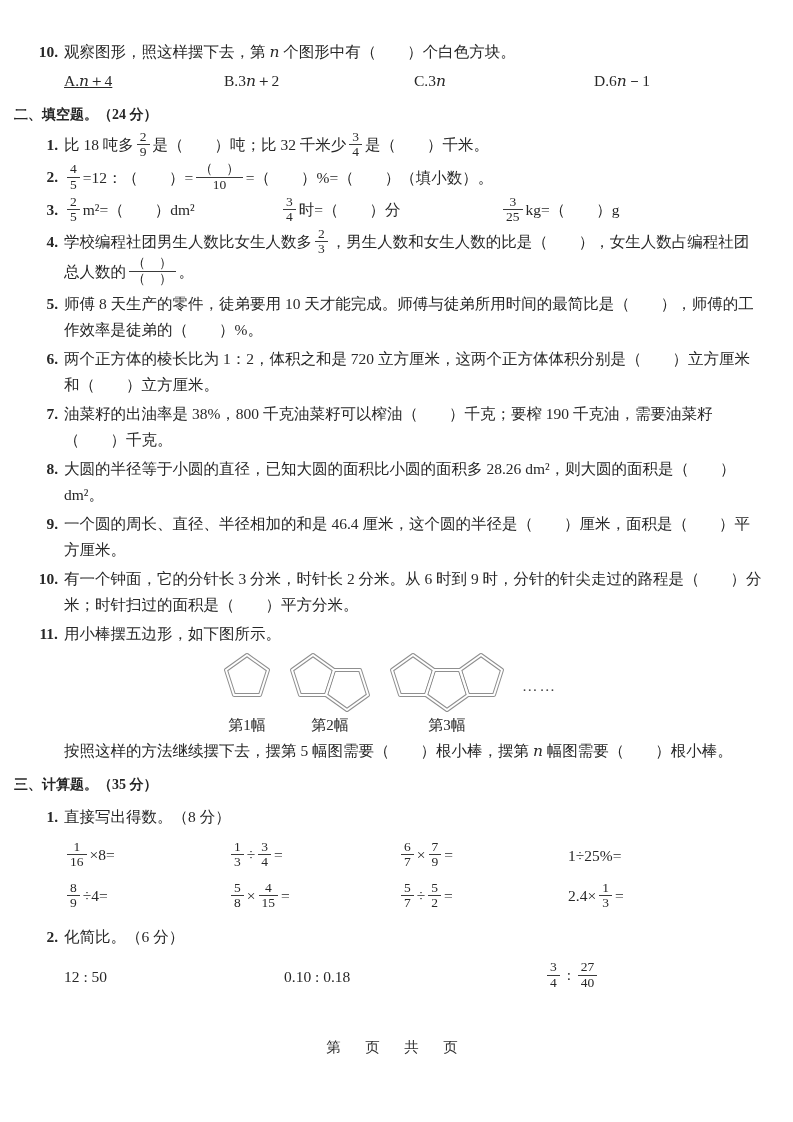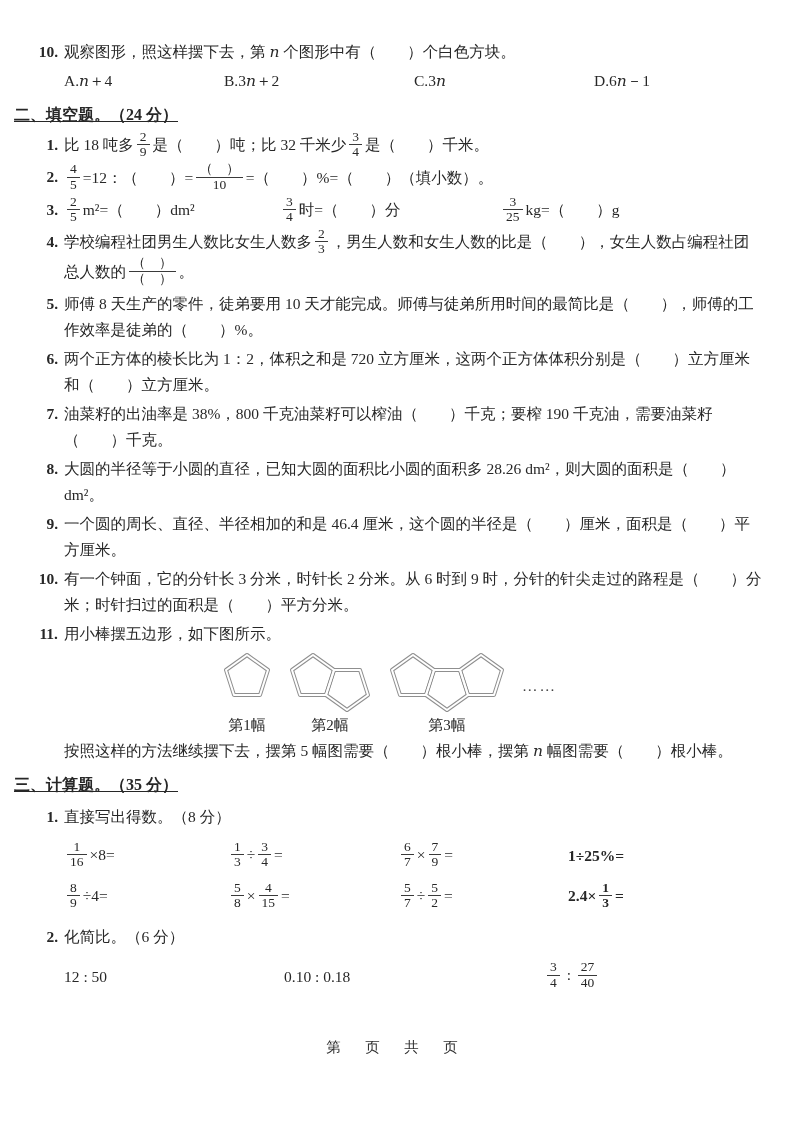--- a/index.html
+++ b/index.html
@@ -4,41 +4,41 @@
 <style>
   html,body{margin:0;padding:0;background:#ffffff;}
   .page{
     width:793px;height:1080px;position:relative;box-sizing:border-box;
     padding:36px 30px 0 36px;background:#ffffff;overflow:hidden;
     font-family:"Liberation Serif","DejaVu Serif",serif;
     font-size:15.5px;color:#272727;line-height:26px;
   }
   .q{position:relative;padding-left:28px;margin:3px 0;}
   .qnum{position:absolute;left:0;top:0;width:22px;text-align:right;font-weight:bold;}
-  .sec-title{font-weight:bold;font-size:16px;margin:8px 0 4px -22px;line-height:26px;text-decoration:underline;}
+  .sec-title{font-weight:bold;font-size:14px;margin:8px 0 4px -22px;line-height:26px;}
   .sub-title{margin:6px 0 2px;}
   .opts{padding-left:28px;display:flex;margin:2px 0 6px;}
   .opt{display:inline-block;}
-  .opt.o1{width:160px;}
+  .opt.o1{width:160px;text-decoration:underline;}
   .opt.o2{width:190px;}
   .opt.o3{width:180px;}
   .opt.o4{flex:1;}
   .var{font-style:italic;font-family:"DejaVu Serif",serif;}
   .frac{display:inline-block;vertical-align:middle;text-align:center;line-height:1.05;margin:0 3px;position:relative;top:-2px;}
   .fn,.fd{display:block;font-size:13.5px;padding:0 3px;}
   .fd{border-top:1px solid #3a3a3a;}
   .cols3{display:flex;align-items:center;}
   .cols3 .c1{width:216px;}
   .cols3 .c2{width:220px;}
   .cols3 .c3{flex:1;}
   .calc-row{display:flex;align-items:center;padding-left:28px;margin:12px 0;}
   .calc-row .w1{width:164px;}
   .calc-row .w2{width:170px;}
   .calc-row .w3{width:170px;}
-  .calc-row .w4{flex:1;font-weight:bold;}
+  .calc-row .w4{flex:1;}
   .calc-row.simplify .s1{width:220px;}
   .calc-row.simplify .s2{width:260px;}
   .calc-row.simplify .s3{flex:1;}
   .figure-row{display:flex;align-items:flex-end;margin:4px 0 2px 186px;gap:16px;}
   .fig{text-align:center;}
   .fig svg{display:block;margin:0 auto;}
   .fig-label{line-height:20px;font-size:15px;margin-top:2px;}
   .fig-ellipsis{align-self:center;padding-bottom:14px;letter-spacing:2px;color:#444;}
   .stick-outer{fill:none;stroke:#8f8f8f;stroke-width:4;stroke-linejoin:round;}
   .stick-inner{fill:none;stroke:#ffffff;stroke-width:2;stroke-linejoin:round;}

